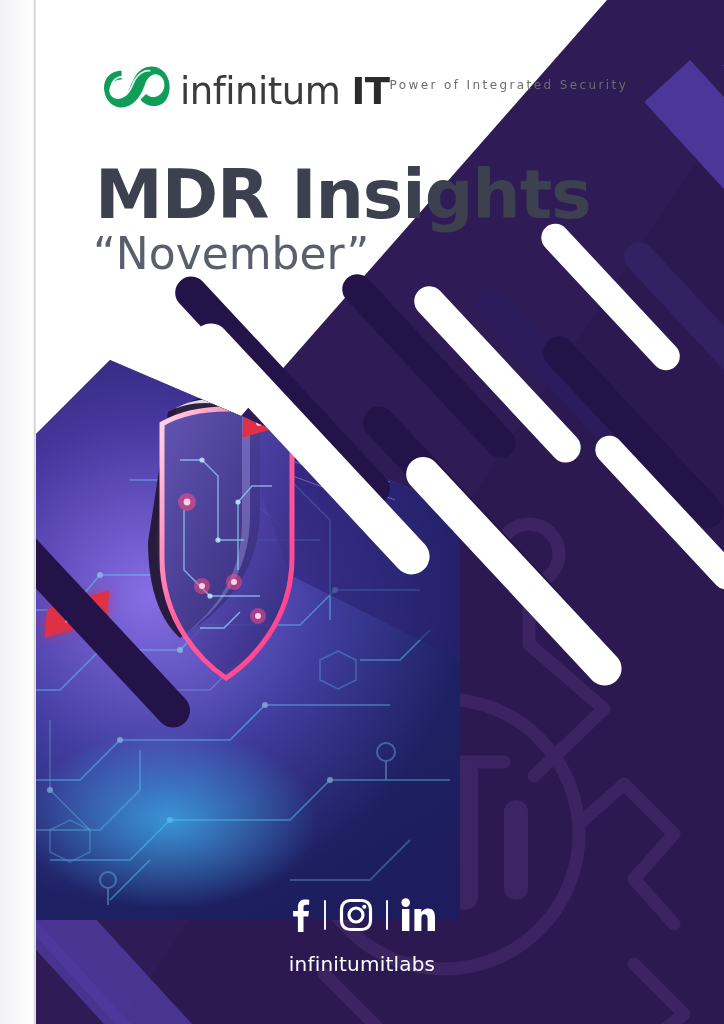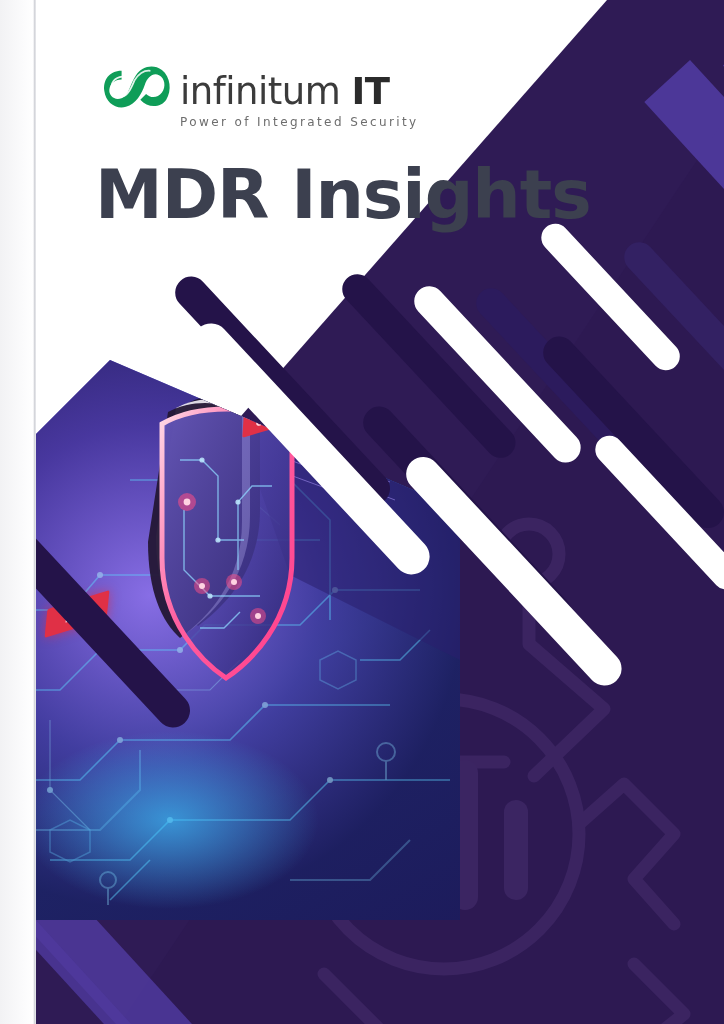--- a/index.html
+++ b/index.html
@@ -50,21 +50,21 @@
 
   
   .spine{position:absolute;left:33px;top:0;width:3px;height:1024px;
     background:linear-gradient(90deg,#ffffff 0%,#dfe0e4 40%,#c9cbd1 60%,#f4f4f6 100%);}
   .spine-shadow{position:absolute;left:0;top:0;width:33px;height:1024px;
     background:linear-gradient(90deg,#f2f2f4 0%,#fbfbfc 70%,#ffffff 100%);}
 
   
   .logo-row{position:absolute;left:100px;top:62px;display:flex;align-items:flex-start;gap:8px;}
   .logo-mark{width:72px;height:58px;flex:none;}
-  .logo-text-col{display:flex;flex-direction:column;padding-top:11px;}
+  .logo-text-col{display:flex;flex-direction:row;padding-top:11px;}
   .logo-word{font-size:37px;font-weight:400;color:#3b3b3b;line-height:1;letter-spacing:-.5px;
     font-family:"DejaVu Sans",sans-serif;}
   .logo-word b{font-weight:bold;color:#2b2b2b;}
   .logo-tag{font-size:12px;letter-spacing:2.4px;color:#6d6d6d;margin-top:5px;
     font-family:"DejaVu Sans",sans-serif;white-space:nowrap;}
 
   .title{position:absolute;left:95px;top:155px;font-size:68px;font-weight:bold;color:#3c404f;
     letter-spacing:-1px;font-family:"DejaVu Sans",sans-serif;}
   .subtitle{position:absolute;left:93px;top:228px;font-size:44px;color:#5a5f6b;
     font-family:"DejaVu Sans",sans-serif;font-weight:400;}
@@ -263,15 +263,50 @@
       <path d="M31 20 C20 21, 15 29, 16 37 C17 45, 24 50, 31 48 C40 45, 44 34, 48 25" fill="none" stroke="#ffffff" stroke-width="2.4" opacity=".9"></path>
       <path d="M48 25 C54 16, 62 11, 70 12" fill="none" stroke="#ffffff" stroke-width="2.4" opacity=".85"></path>
     </svg>
     <div class="logo-text-col">
       <div class="logo-word"><span>infinitum</span>&nbsp;<b>IT</b></div>
       <div class="logo-tag">Power of Integrated Security</div>
     </div>
   </div>
 
   <div class="title">MDR Insights</div>
-
+  <div class="subtitle">“November”</div>
+
+  <div class="footer">
+    <div class="socials">
+
+      <a class="sic" href="#" style="text-decoration:none">
+        <svg width="22" height="34" viewBox="0 0 22 34">
+          <path d="M14.5 34 V18.5 H19.3 L20 12.9 H14.5 V9.4 C14.5 7.8 15 6.7 17.3 6.7 H20.2 V1.7
+                   C19.7 1.6 18 1.4 16 1.4 C11.8 1.4 8.9 4 8.9 8.8 V12.9 H4.1 V18.5 H8.9 V34 Z" fill="#ffffff"></path>
+        </svg>
+      </a>
+
+      <div class="sep"></div>
+
+      <a class="sic" href="#" style="text-decoration:none">
+        <svg width="34" height="34" viewBox="0 0 34 34">
+          <rect x="2.5" y="2.5" width="29" height="29" rx="8.5" ry="8.5" fill="none" stroke="#ffffff" stroke-width="3.2"></rect>
+          <circle cx="17" cy="17" r="7" fill="none" stroke="#ffffff" stroke-width="3.2"></circle>
+          <circle cx="25.3" cy="8.8" r="2.1" fill="#ffffff"></circle>
+        </svg>
+      </a>
+
+      <div class="sep"></div>
+
+      <a class="sic" href="#" style="text-decoration:none">
+        <svg width="34" height="34" viewBox="0 0 34 34">
+          <rect x="1" y="11" width="7.4" height="22" fill="#ffffff"></rect>
+          <circle cx="4.7" cy="4.6" r="4.3" fill="#ffffff"></circle>
+          <path d="M13.4 11 H20.4 V14.2 C21.6 12.2 23.9 10.4 27 10.4 C32 10.4 34 13.6 34 19.4 V33 H26.6
+                   V20.8 C26.6 18 25.6 16.3 23.2 16.3 C21.2 16.3 20.4 17.8 20.4 20.6 V33 H13.4 Z" fill="#ffffff"></path>
+        </svg>
+      </a>
+
+    </div>
+    <div class="handle">infinitumitlabs</div>
+  </div>
 
 </div>
 
 </body></html>

